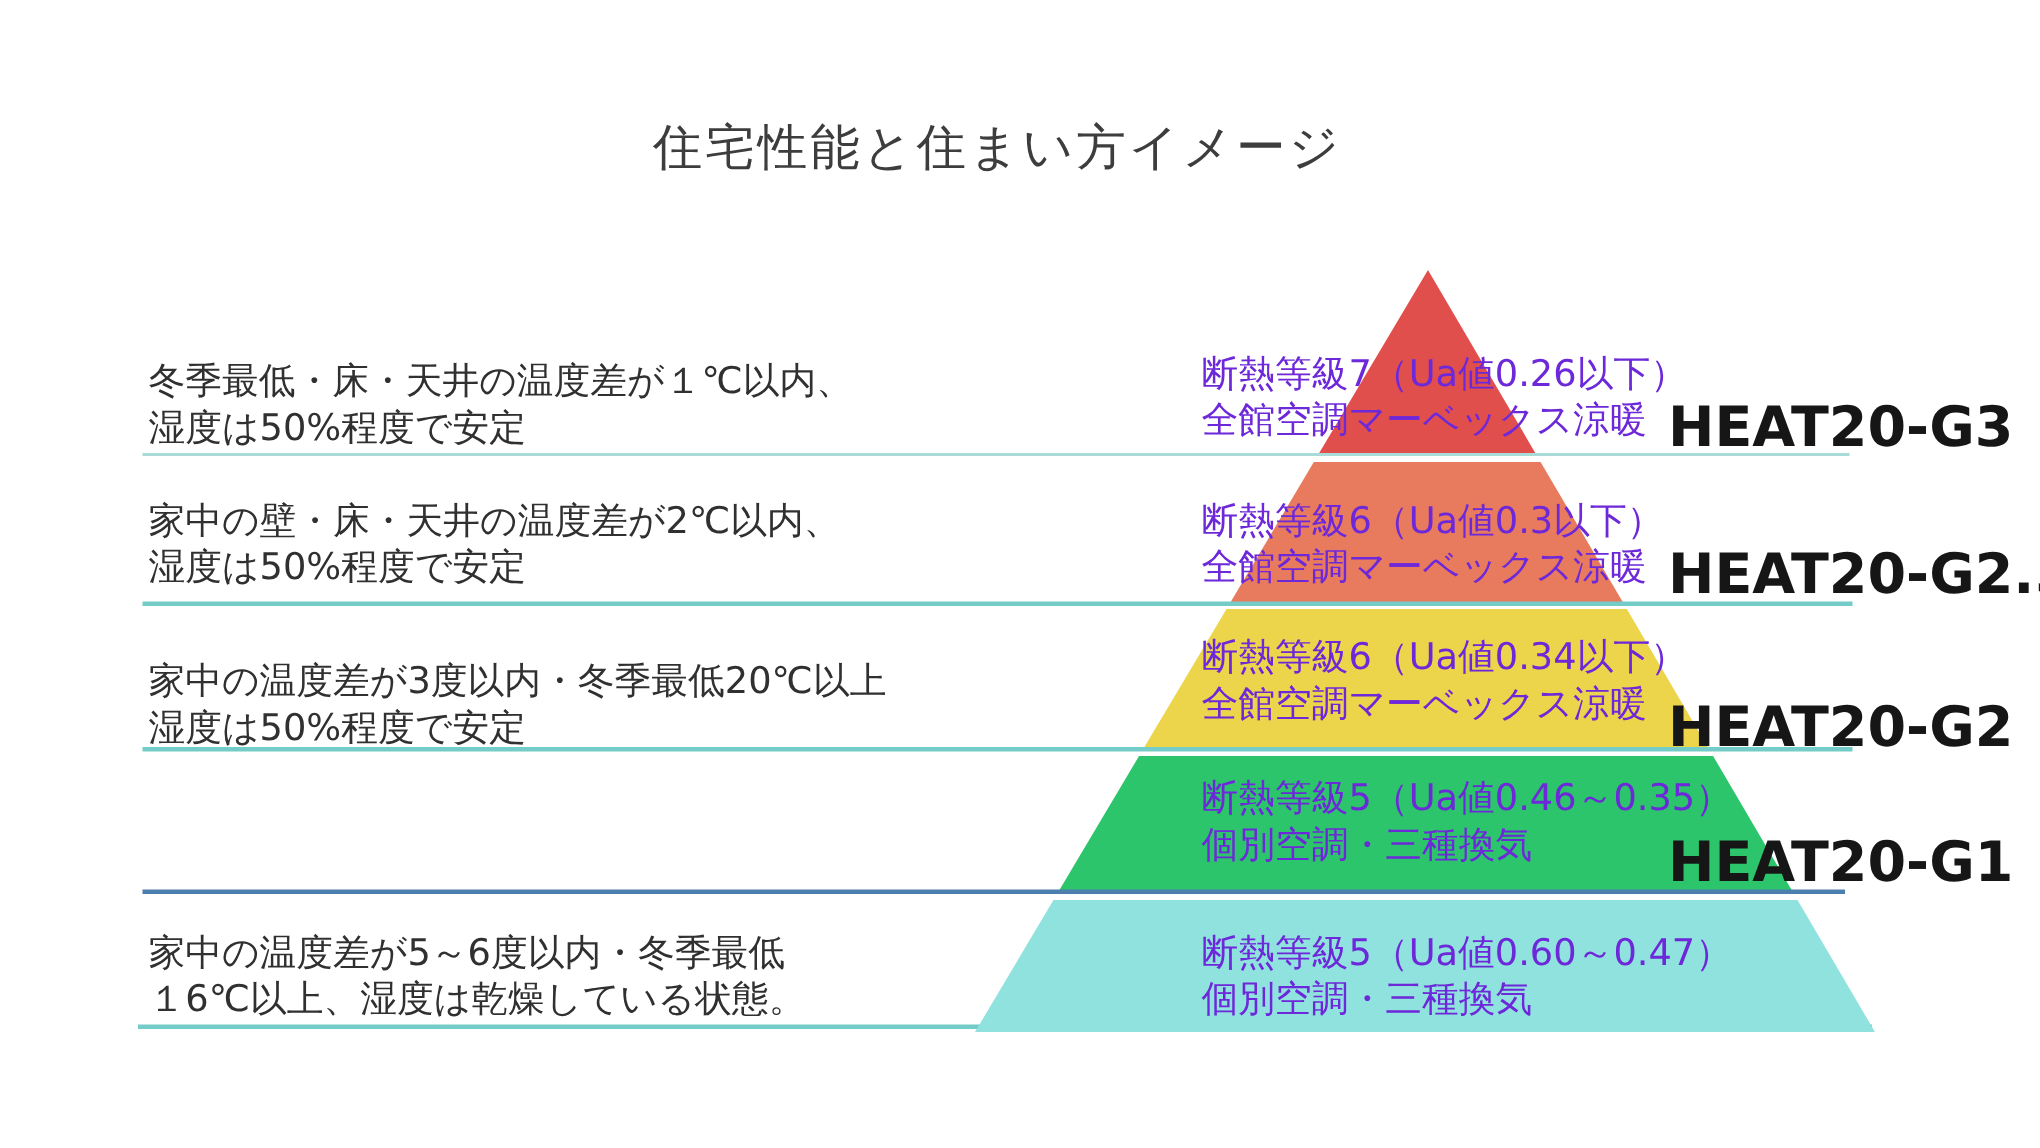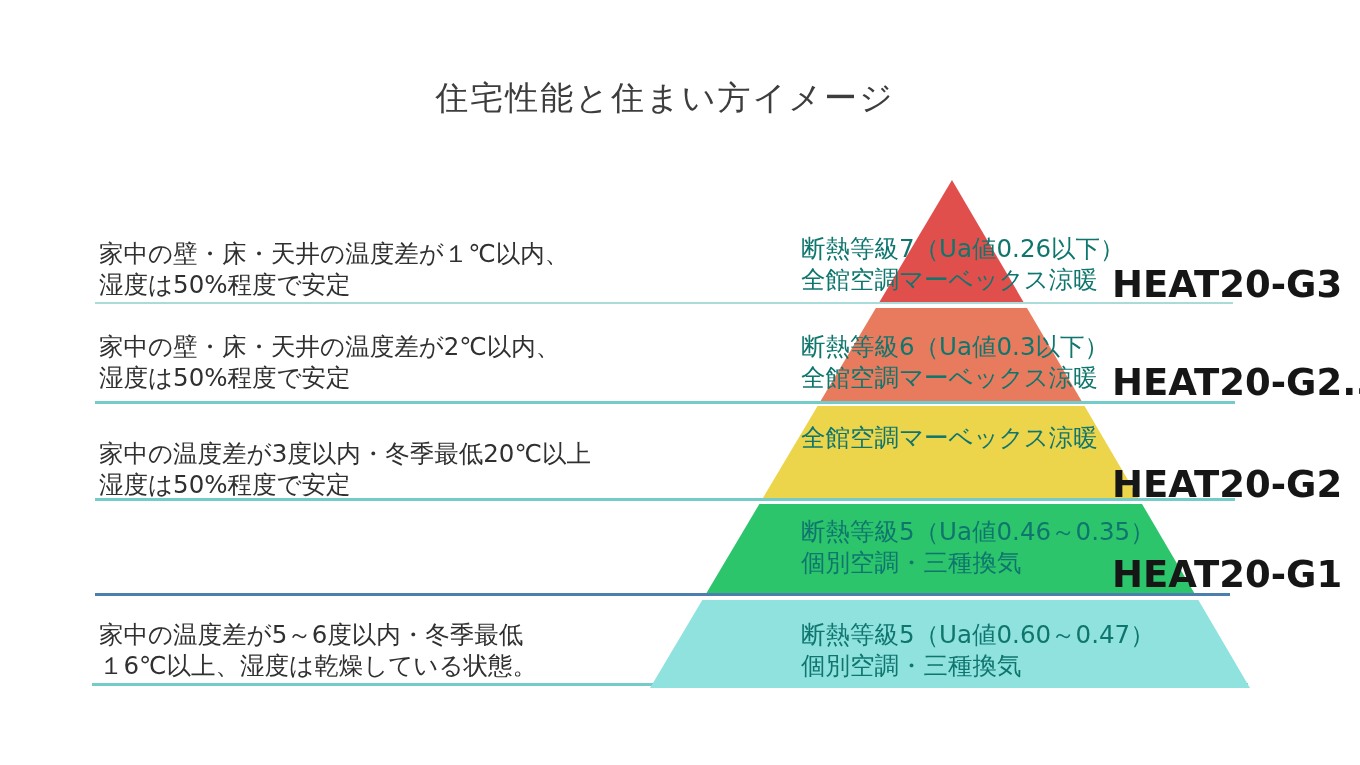--- a/index.html
+++ b/index.html
@@ -34,21 +34,21 @@
     line-height:31px;
     color:#303030;
     z-index:3;
     white-space:nowrap;
   }
   .right-text{
     position:absolute;
     left:801px;
     font-size:24.5px;
     line-height:31px;
-    color:#0f766e;
+    color:#6d28d9;
     z-index:3;
     white-space:nowrap;
   }
   .heat{
     position:absolute;
     left:1112px;width:226px;
     display:flex;
     justify-content:space-between;
     font-size:37px;
     font-weight:700;
@@ -72,21 +72,21 @@
     <div class="band" style="top: 420px; height: 88px; background-color: rgb(144, 226, 223);"></div>
   </div>
 
   <div class="divider" style="left: 95px; top: 302px; width: 1138px; height: 2px; background-color: rgb(169, 220, 217);"></div>
   <div class="divider" style="left: 95px; top: 401px; width: 1140px; height: 3px; background-color: rgb(116, 204, 200);"></div>
   <div class="divider" style="left: 95px; top: 498px; width: 1140px; height: 3px; background-color: rgb(116, 204, 200);"></div>
   <div class="divider" style="left: 95px; top: 593px; width: 1135px; height: 3px; background-color: rgb(77, 127, 174);"></div>
   <div class="divider" style="left: 92px; top: 683px; width: 1156px; height: 3px; z-index: 0; background-color: rgb(116, 204, 200);"></div>
 
   <div class="left-text" style="top:238px">
-    <div>家中の壁・床・天井の温度差が１℃以内、</div>
+    <div>冬季最低・床・天井の温度差が１℃以内、</div>
     <div>湿度は50%程度で安定</div>
   </div>
   <div class="left-text" style="top:331px">
     <div>家中の壁・床・天井の温度差が2℃以内、</div>
     <div>湿度は50%程度で安定</div>
   </div>
   <div class="left-text" style="top:438px">
     <div>家中の温度差が3度以内・冬季最低20℃以上</div>
     <div>湿度は50%程度で安定</div>
   </div>
@@ -97,20 +97,21 @@
 
   <div class="right-text" style="top:233px">
     <div>断熱等級7（Ua値0.26以下）</div>
     <div>全館空調マーベックス涼暖</div>
   </div>
   <div class="right-text" style="top:331px">
     <div>断熱等級6（Ua値0.3以下）</div>
     <div>全館空調マーベックス涼暖</div>
   </div>
   <div class="right-text" style="top:422px">
+    <div>断熱等級6（Ua値0.34以下）</div>
     <div>全館空調マーベックス涼暖</div>
   </div>
   <div class="right-text" style="top:516px">
     <div>断熱等級5（Ua値0.46～0.35）</div>
     <div>個別空調・三種換気</div>
   </div>
   <div class="right-text" style="top:619px">
     <div>断熱等級5（Ua値0.60～0.47）</div>
     <div>個別空調・三種換気</div>
   </div>

